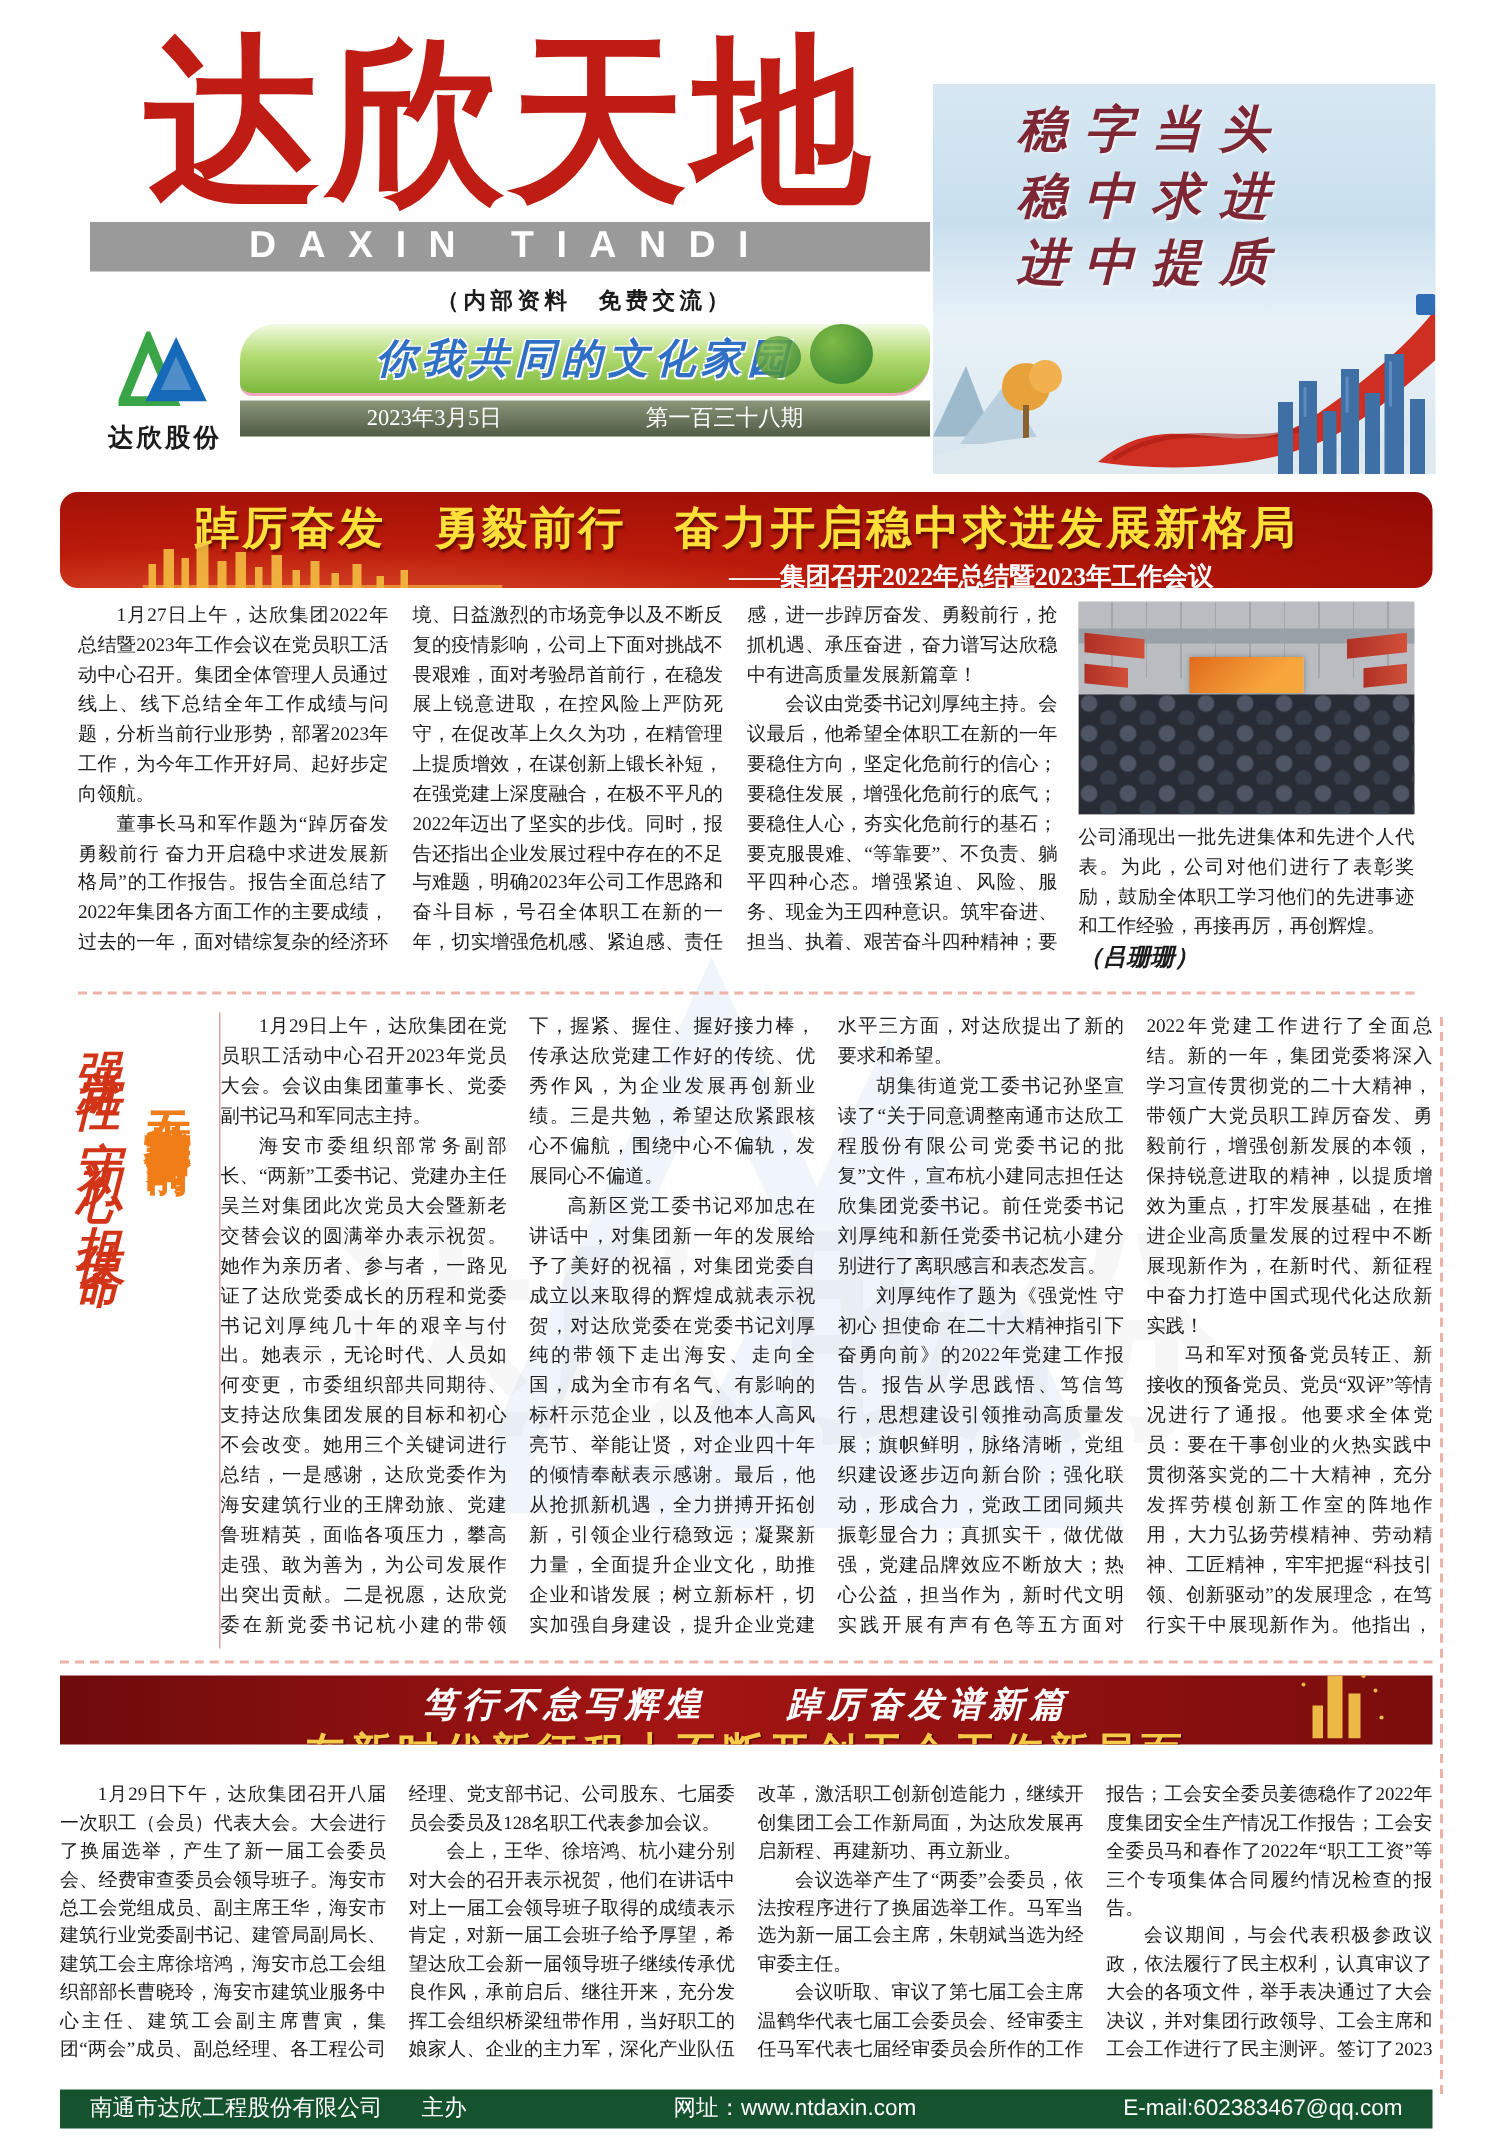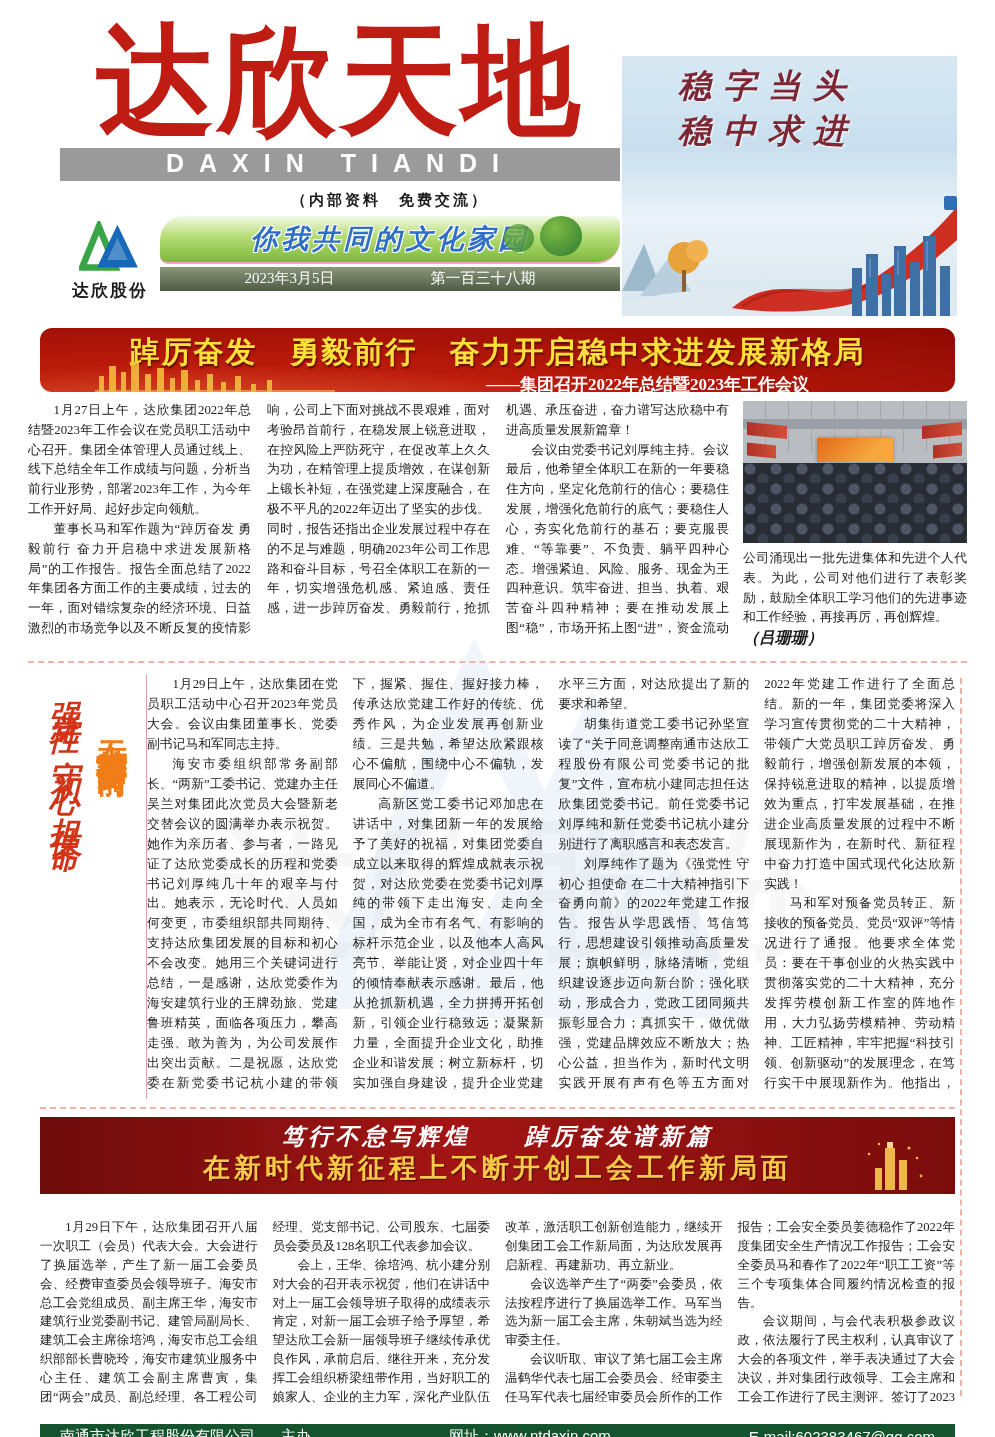--- a/index.html
+++ b/index.html
@@ -46,21 +46,21 @@
 
   
   .banner1 { margin:6px 40px 0; height:64px; position:relative; overflow:hidden;
              background:radial-gradient(ellipse at 18% 130%, #e05a33 0%, #bb1a0a 40%, #8e0a04 100%);border-radius:12px; }
   .banner1-title { text-align:center; font-size:30px; font-weight:900; color:#ffe03a;
                    letter-spacing:2px; margin-top:4px; text-shadow:1px 2px 2px #5f0900; white-space:nowrap; }
   .banner1-sub { text-align:center; padding-left:300px; font-size:17px; font-weight:bold;
                  color:#fff; margin-top:0px; }
   .gold-city { position:absolute; left:55px; bottom:0; opacity:.85; }
 
-  .a1-body { margin:9px 28px 0; display:flex; gap:14px; height:262px;
+  .a1-body { margin:9px 52px 0; display:flex; gap:14px; height:262px;
              border-bottom:2px dashed #edb3a8; padding-bottom:8px; }
   .a1-cols { flex:1; column-count:3; column-gap:16px; font-size:12.8px; line-height:1.55;
              text-align:justify; overflow:hidden; }
   .para { text-indent:2em; }
   .photo-col { width:224px; flex:none; display:flex; flex-direction:column; }
   .caption { font-size:12.8px; line-height:1.55; text-align:justify; margin-top:6px; }
   .byline { text-align:left; font-style:italic; padding-right:10px; font-weight:bold; text-indent:0; }
 
   
   .photo { height:142px; position:relative; background:#b9bcc0; overflow:hidden; flex:none; }
@@ -86,21 +86,21 @@
         padding:8px 0 8px; position:relative; }
   .sidebar { width:106px; flex:none; display:flex; padding-top:2px; }
   .v-red { writing-mode:vertical-rl; font-size:30px; font-weight:900; color:#d23418;
            letter-spacing:12px; line-height:1.6; font-family:"DejaVu Serif",serif; font-style:italic; }
   .v-orange { writing-mode:vertical-rl; font-size:31px; font-weight:900; color:#f07d17;
               letter-spacing:2px; line-height:1.5; margin-top:40px; }
   .a2-cols { flex:1; border-left:1px solid #d8a79b; padding-left:0; column-count:4;
              column-gap:15px; font-size:12.8px; line-height:1.56; text-align:justify; overflow:hidden; }
 
   
-  .banner3 { margin:8px 40px 0; height:77px; position:relative; overflow:hidden; text-align:center;
+  .banner3 { margin:8px 40px 0; height:46px; position:relative; overflow:hidden; text-align:center;
              background:linear-gradient(90deg,#6e0b0b 0%,#a31514 45%,#7a0d0c 100%); }
   .banner3-l1 { color:#fff; font-size:23px; font-weight:900; font-style:italic; margin-top:4px;
                 letter-spacing:4px; font-family:"DejaVu Serif",serif; }
   .banner3-l2 { color:#f7c948; font-size:27px; font-weight:900; letter-spacing:4px; margin-top:-2px;
                 font-family:"DejaVu Serif",serif; text-shadow:1px 1px 1px #4d0202; }
   .spark { position:absolute; right:28px; bottom:4px; opacity:.95; }
 
   .a3-cols { margin:24px 40px 0; column-count:4; column-gap:15px; font-size:12.6px; line-height:1.5;
              height:198px; text-align:justify; overflow:hidden; }
 
@@ -152,20 +152,21 @@
           <span>第一百三十八期</span>
         </div>
       </div>
     </div>
   </div>
 
   <div class="theme-box">
     <div class="theme-lines">
         <p class="theme-line">稳字当头</p>
         <p class="theme-line">稳中求进</p>
+        <p class="theme-line">进中提质</p>
       </div>
     <svg class="theme-art" viewBox="0 0 335 120">
       <path d="M0 95 L22 48 L40 95 Z" fill="#9db9cc"></path>
       <path d="M18 100 L48 60 L72 100 Z" fill="#b9cfde"></path>
       <circle cx="62" cy="62" r="16" fill="#e8a23c"></circle>
       <circle cx="75" cy="55" r="11" fill="#f0b14e"></circle>
       <rect x="60" y="74" width="4" height="26" fill="#8a6232"></rect>
       <path d="M0 108 Q80 84 160 102 T335 96 L335 120 L0 120 Z" fill="#dfe9f0"></path>
       <path d="M110 112 C160 70 200 116 250 84 C290 58 320 30 335 10 L335 44 C315 62 285 88 255 100 C210 118 150 118 110 112 Z" fill="#cf2f22"></path>
       <path d="M120 110 C170 78 210 108 256 86" fill="none" stroke="#a81a10" stroke-width="3" opacity=".6"></path>

